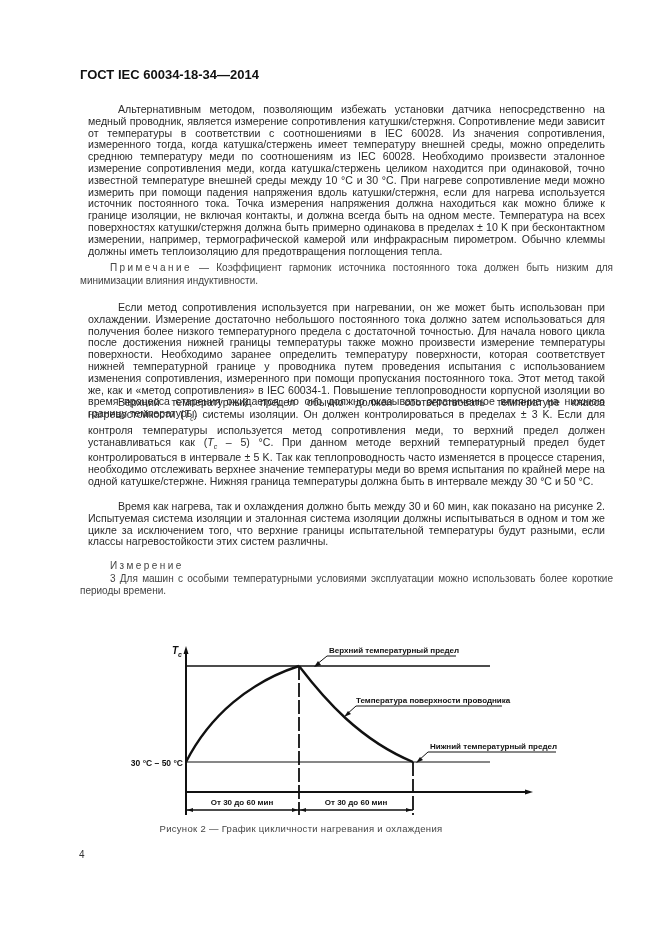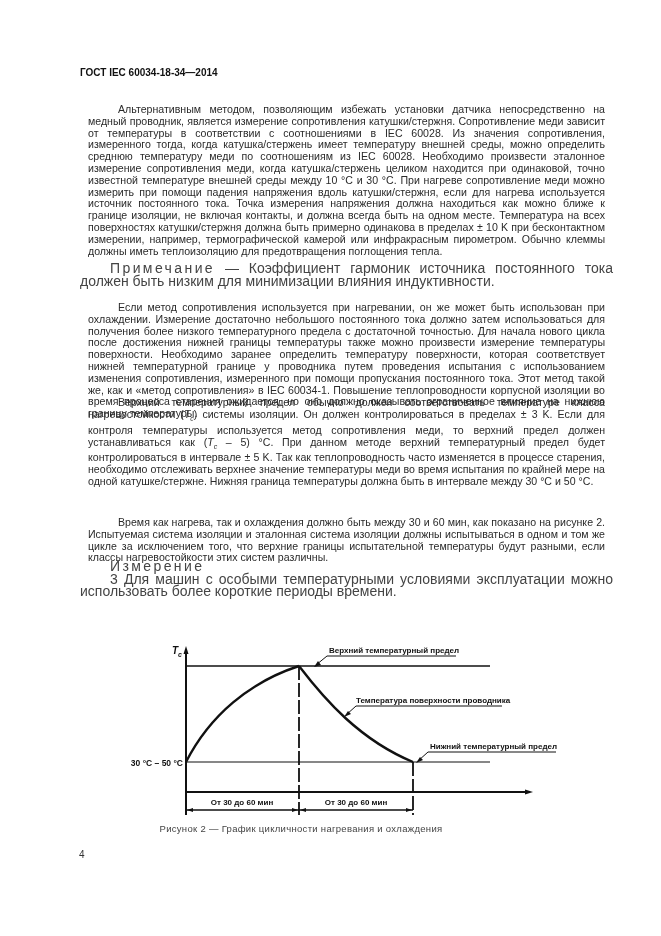--- a/index.html
+++ b/index.html
@@ -1,22 +1,22 @@
 <!DOCTYPE html>
 <html><head>
 <meta charset="utf-8">
 <style>
   html, body { margin: 0; padding: 0; background: #ffffff; }
   body { width: 661px; height: 936px; position: relative; overflow: hidden;
          font-family: "Liberation Sans", sans-serif; color: #222; }
-  .hdr { position: absolute; left: 80px; top: 67px; font-weight: bold; font-size: 10px; color: #111; }
+  .hdr { position: absolute; left: 80px; top: 67px; font-weight: bold; font-size: 13px; color: #111; }
   .block { position: absolute; left: 80px; width: 533px; font-size: 10.6px; line-height: 11.8px;
            text-align: justify; color: #2a2a2a; }
   .block p { margin: 8px; text-indent: 30px; }
-  .note { position: absolute; left: 80px; width: 533px; font-size: 14px; line-height: 12.5px;
+  .note { position: absolute; left: 80px; width: 533px; font-size: 10px; line-height: 12.5px;
           text-align: justify; color: #444; }
   .note p { margin: 0; text-indent: 30px; }
   .spaced { letter-spacing: 2.4px; }
   .pagenum { position: absolute; left: 79px; top: 849px; font-size: 10px; color: #333; }
   .fig { position: absolute; left: 0; top: 0; width: 661px; height: 936px; pointer-events: none; }
   .fig text { font-family: "Liberation Sans", sans-serif; }
   .caption { position: absolute; left: 0; width: 602px; top: 823px; text-align: center;
              font-size: 9.5px; color: #444; letter-spacing: 0.3px; }
   i.sym { font-style: italic; }
   sub { font-size: 7px; }
@@ -35,21 +35,21 @@
 </div>
 
 <div class="block" style="top:294px;">
   <p>Если метод сопротивления используется при нагревании, он же может быть использован при охлаждении. Измерение достаточно небольшого постоянного тока должно затем использоваться для получения более низкого температурного предела с достаточной точностью. Для начала нового цикла после достижения нижней границы температуры также можно произвести измерение температуры поверхности. Необходимо заранее определить температуру поверхности, которая соответствует нижней температурной границе у проводника путем проведения испытания с использованием изменения сопротивления, измеренного при помощи пропускания постоянного тока. Этот метод такой же, как и «метод сопротивления» в IEC 60034-1. Повышение теплопроводности корпусной изоляции во время процесса старения ожидается, но оно должно оказывать ограниченное влияние на нижнюю границу температуры.</p>
 </div>
 
 <div class="block" style="top:389px;">
   <p><span>Верхний температурный предел обычно должен соответствовать температуре класса нагревостойкости (</span><i class="sym"><span>T</span><sub>c</sub></i><span>) системы изоляции. Он должен контролироваться в пределах ± 3 K. Если для контроля температуры используется метод сопротивления меди, то верхний предел должен устанавливаться как (</span><i class="sym"><span>T</span><sub>c</sub></i><span> – 5) °C. При данном методе верхний температурный предел будет контролироваться в интервале ± 5 K. Так как теплопроводность часто изменяется в процессе старения, необходимо отслеживать верхнее значение температуры меди во время испытания по крайней мере на одной катушке/стержне. Нижняя граница температуры должна быть в интервале между 30 °C и 50 °C.</span></p>
 </div>
 
-<div class="block" style="top:509px;">
+<div class="block" style="top:493px;">
   <p>Время как нагрева, так и охлаждения должно быть между 30 и 60 мин, как показано на рисунке 2. Испытуемая система изоляции и эталонная система изоляции должны испытываться в одном и том же цикле за исключением того, что верхние границы испытательной температуры будут разными, если классы нагревостойкости этих систем различны.</p>
 </div>
 
 <div class="note" style="top:560px;">
   <p><span class="spaced">Измерение</span></p>
   <p>3 Для машин с особыми температурными условиями эксплуатации можно использовать более короткие периоды времени.</p>
 </div>
 
 <svg class="fig" viewBox="0 0 661 936">
 

